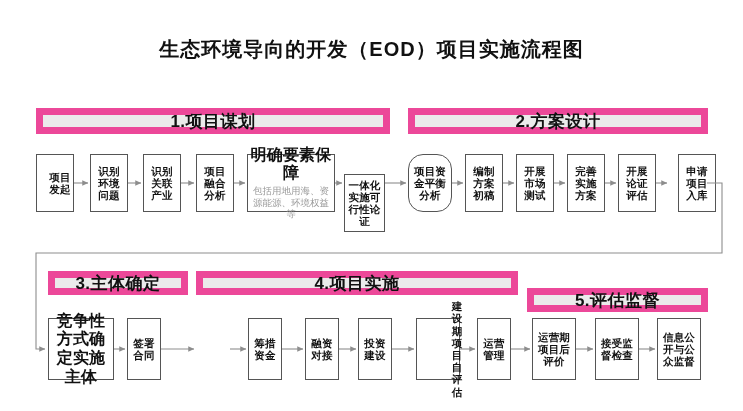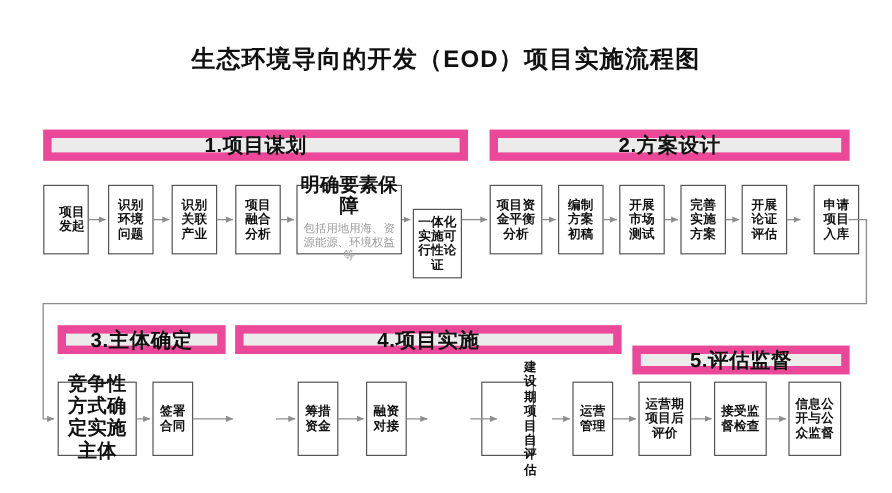--- a/index.html
+++ b/index.html
@@ -83,21 +83,21 @@
   <div class="node" style="left:196px;top:154px;width:38px;height:58px;">
     <div class="nlabel">项目融合分析</div>
   </div>
   <div class="node wide" style="left:247px;top:154px;width:88px;height:58px;">
     <div class="nlabel">明确要素保障</div>
     <div class="nsub">包括用地用海、资源能源、环境权益等</div>
   </div>
   <div class="node" style="left:344px;top:154px;width:41px;height:58px;margin-top:20px;">
     <div class="nlabel">一体化实施可行性论证</div>
   </div>
-  <div class="node" style="left:408px;top:154px;width:44px;height:58px;">
+  <div class="node" style="left:408px;top:154px;width:44px;height:58px;border-radius:15px;">
     <div class="nlabel">项目资金平衡分析</div>
   </div>
   <div class="node" style="left:465px;top:154px;width:38px;height:58px;">
     <div class="nlabel">编制方案初稿</div>
   </div>
   <div class="node" style="left:516px;top:154px;width:38px;height:58px;">
     <div class="nlabel">开展市场测试</div>
   </div>
   <div class="node" style="left:567px;top:154px;width:38px;height:58px;">
     <div class="nlabel">完善实施方案</div>
@@ -114,21 +114,24 @@
   </div>
   <div class="node" style="left:127px;top:318px;width:34px;height:62px;">
     <div class="nlabel">签署合同</div>
   </div>
   <div class="node" style="left:248px;top:318px;width:34px;height:62px;">
     <div class="nlabel">筹措资金</div>
   </div>
   <div class="node" style="left:305px;top:318px;width:34px;height:62px;">
     <div class="nlabel">融资对接</div>
   </div>
-  <div class="node" style="left:401px;top:318px;width:44px;height:62px;padding-left:40px;">
+  <div class="node" style="left:358px;top:318px;width:34px;height:62px;">
+    <div class="nlabel">投资建设</div>
+  </div>
+  <div class="node" style="left:416px;top:318px;width:44px;height:62px;padding-left:40px;">
     <div class="nlabel">建设期项目自评估</div>
   </div>
   <div class="node" style="left:477px;top:318px;width:34px;height:62px;">
     <div class="nlabel">运营管理</div>
   </div>
   <div class="node" style="left:532px;top:318px;width:44px;height:62px;">
     <div class="nlabel">运营期项目后评价</div>
   </div>
   <div class="node" style="left:595px;top:318px;width:44px;height:62px;">
     <div class="nlabel">接受监督检查</div>

